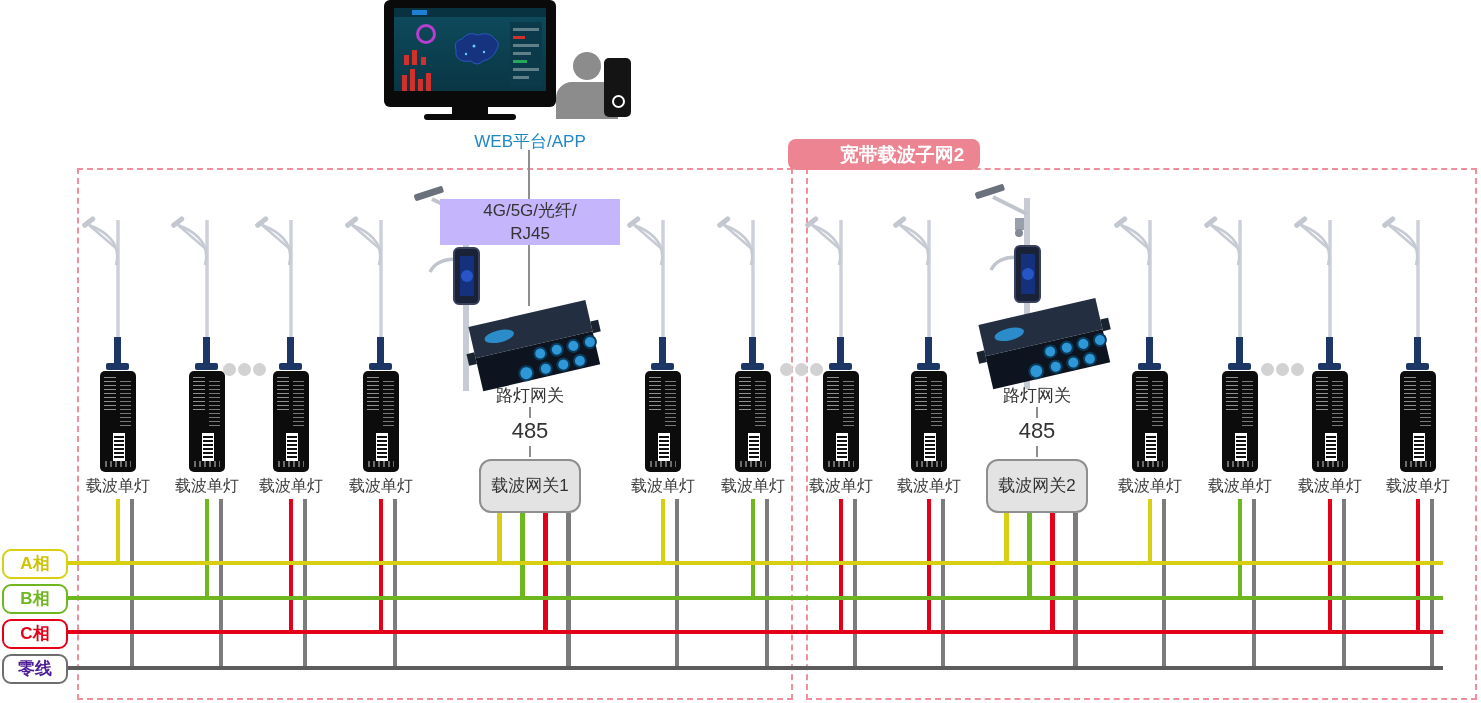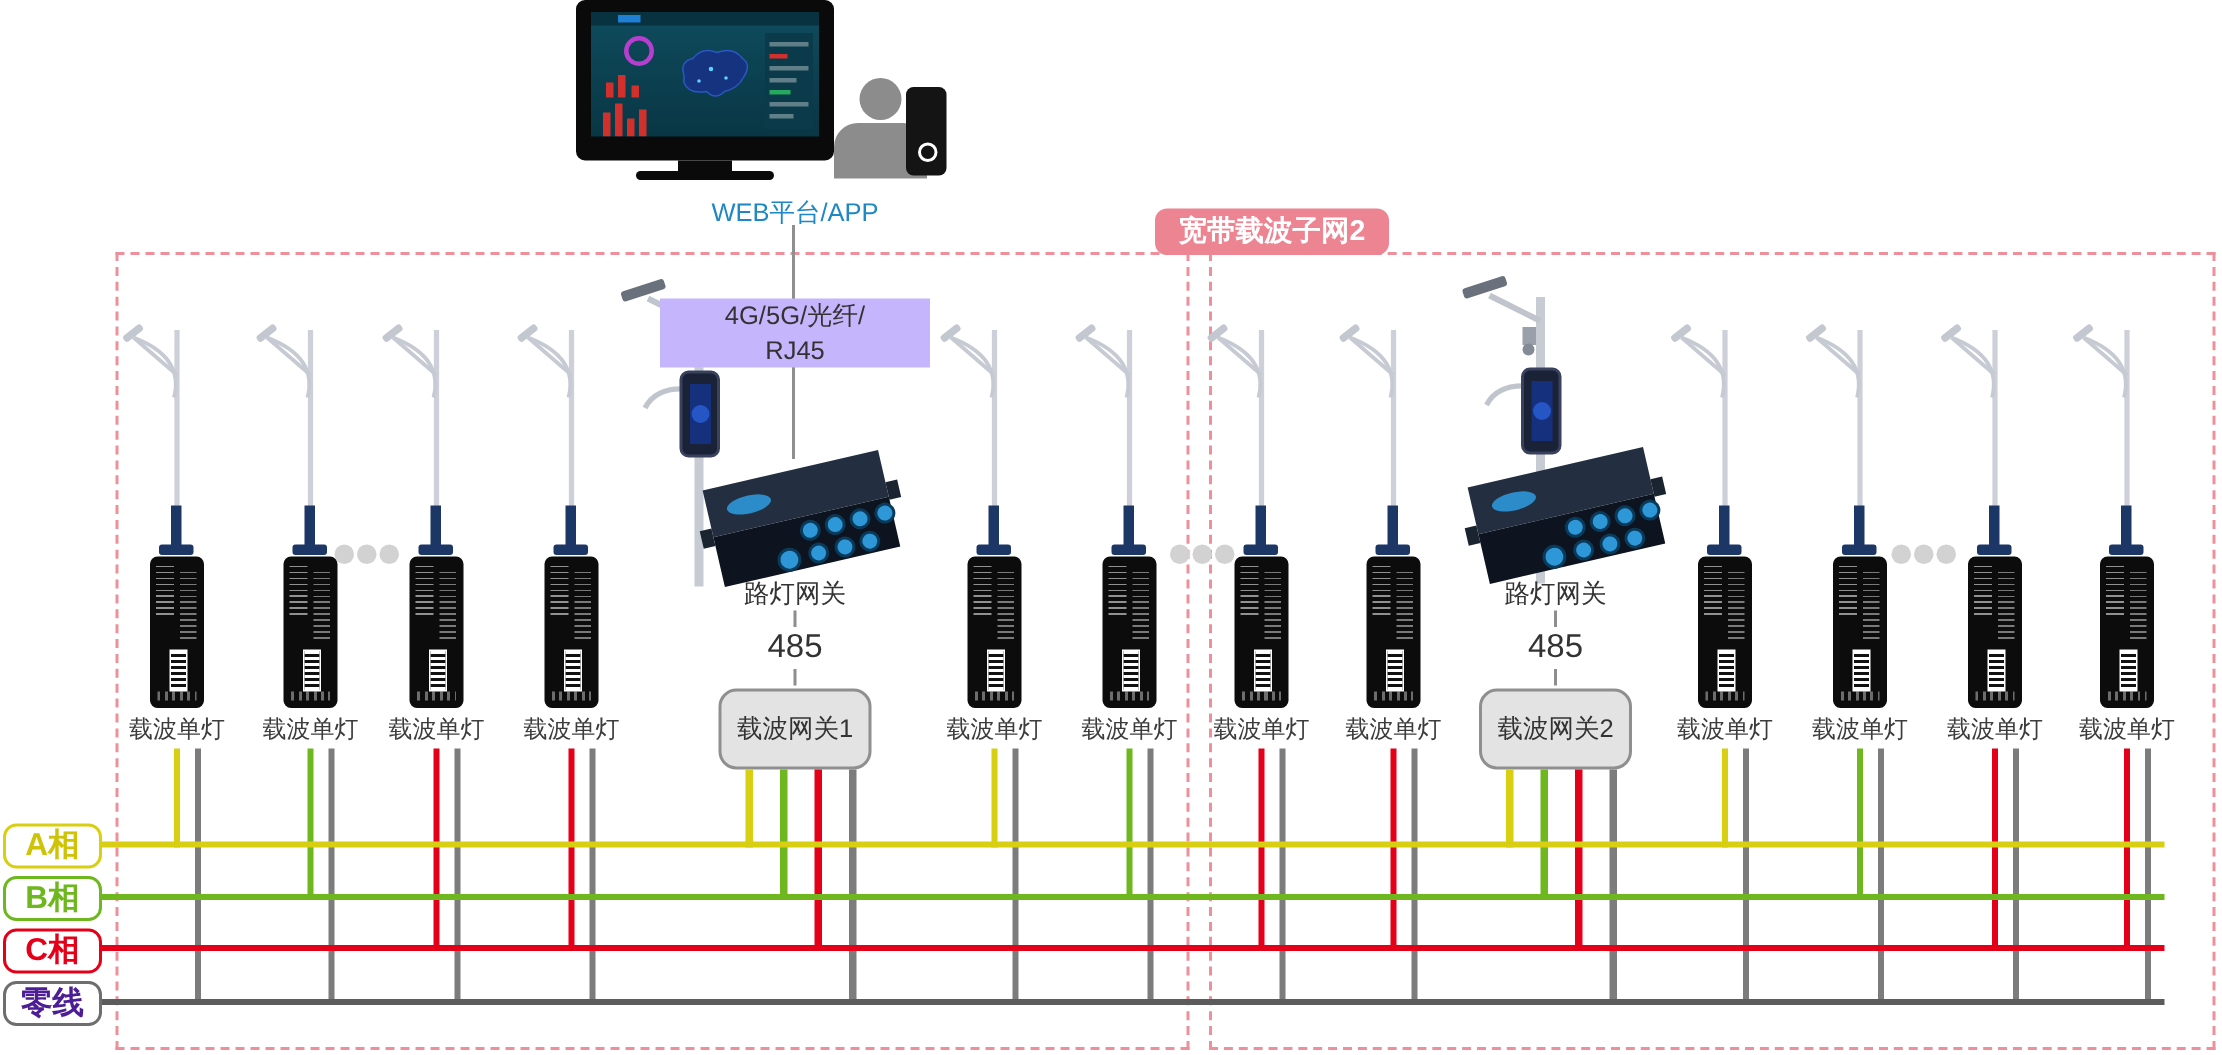--- a/index.html
+++ b/index.html
@@ -17,21 +17,21 @@
   .subnet-label{position:absolute;top:139px;width:156px;height:31px;background:var(--pink);
     color:#fff;font-size:19px;font-weight:bold;text-align:center;line-height:31px;border-radius:8px;z-index:6;}
 
   
   .bus{position:absolute;left:66px;width:1377px;height:4px;z-index:3;}
   .bus-a{top:561px;background:var(--pa);}
   .bus-b{top:596px;background:var(--pb);}
   .bus-c{top:630px;background:var(--pc);}
   .bus-n{top:666px;background:var(--nbus);}
   .legend{position:absolute;left:2px;width:62px;height:26px;background:#fff;border-radius:9px;
-    font-weight:bold;font-size:21px;text-align:center;line-height:25px;z-index:5;}
+    font-weight:bold;font-size:17px;text-align:center;line-height:25px;z-index:5;}
   .leg-a{top:549px;border:2px solid var(--pa);color:#cfc307;}
   .leg-b{top:584px;border:2px solid var(--pb);color:var(--pb);}
   .leg-c{top:619px;border:2px solid var(--pc);color:var(--pc);}
   .leg-n{top:654px;border:2px solid #6e6e6e;color:#4c1d95;}
 
   
   .lamp{position:absolute;top:210px;width:130px;height:465px;z-index:2;}
   .lamp svg{position:absolute;left:0;top:0;}
   .pole-base-v{position:absolute;left:61px;top:127px;width:7px;height:28px;background:#1c3766;}
   .pole-base-h{position:absolute;left:53px;top:153px;width:23px;height:7px;background:#1c3766;border-radius:2px;}
@@ -128,21 +128,21 @@
 
   <div class="a web-label">WEB平台/APP</div>
   <div class="a uplink-line"></div>
   <div class="a uplink-text">
     <div>4G/5G/光纤/</div>
     <div>RJ45</div>
   </div>
 
   <div class="subnet" style="left:77px;width:712px;"></div>
   <div class="subnet" style="left:806px;width:667px;"></div>
-  <div class="subnet-label" style="left:770px;">宽带载波子网2</div>
+  <div class="subnet-label" style="left:788px;padding-left:36px;">宽带载波子网2</div>
 
   <div class="bus bus-a"></div>
   <div class="bus bus-b"></div>
   <div class="bus bus-c"></div>
   <div class="bus bus-n"></div>
 
   <div class="legend leg-a">A相</div>
   <div class="legend leg-b">B相</div>
   <div class="legend leg-c">C相</div>
   <div class="legend leg-n">零线</div>

